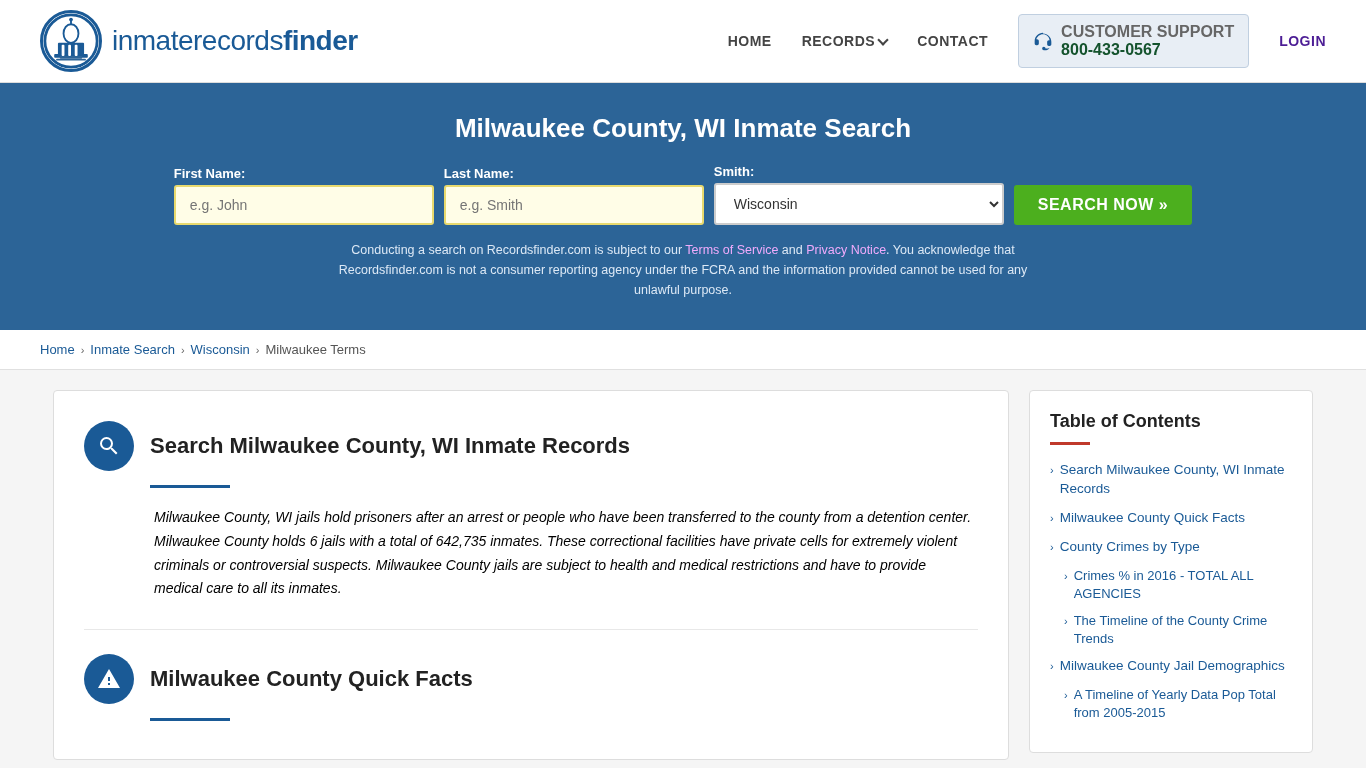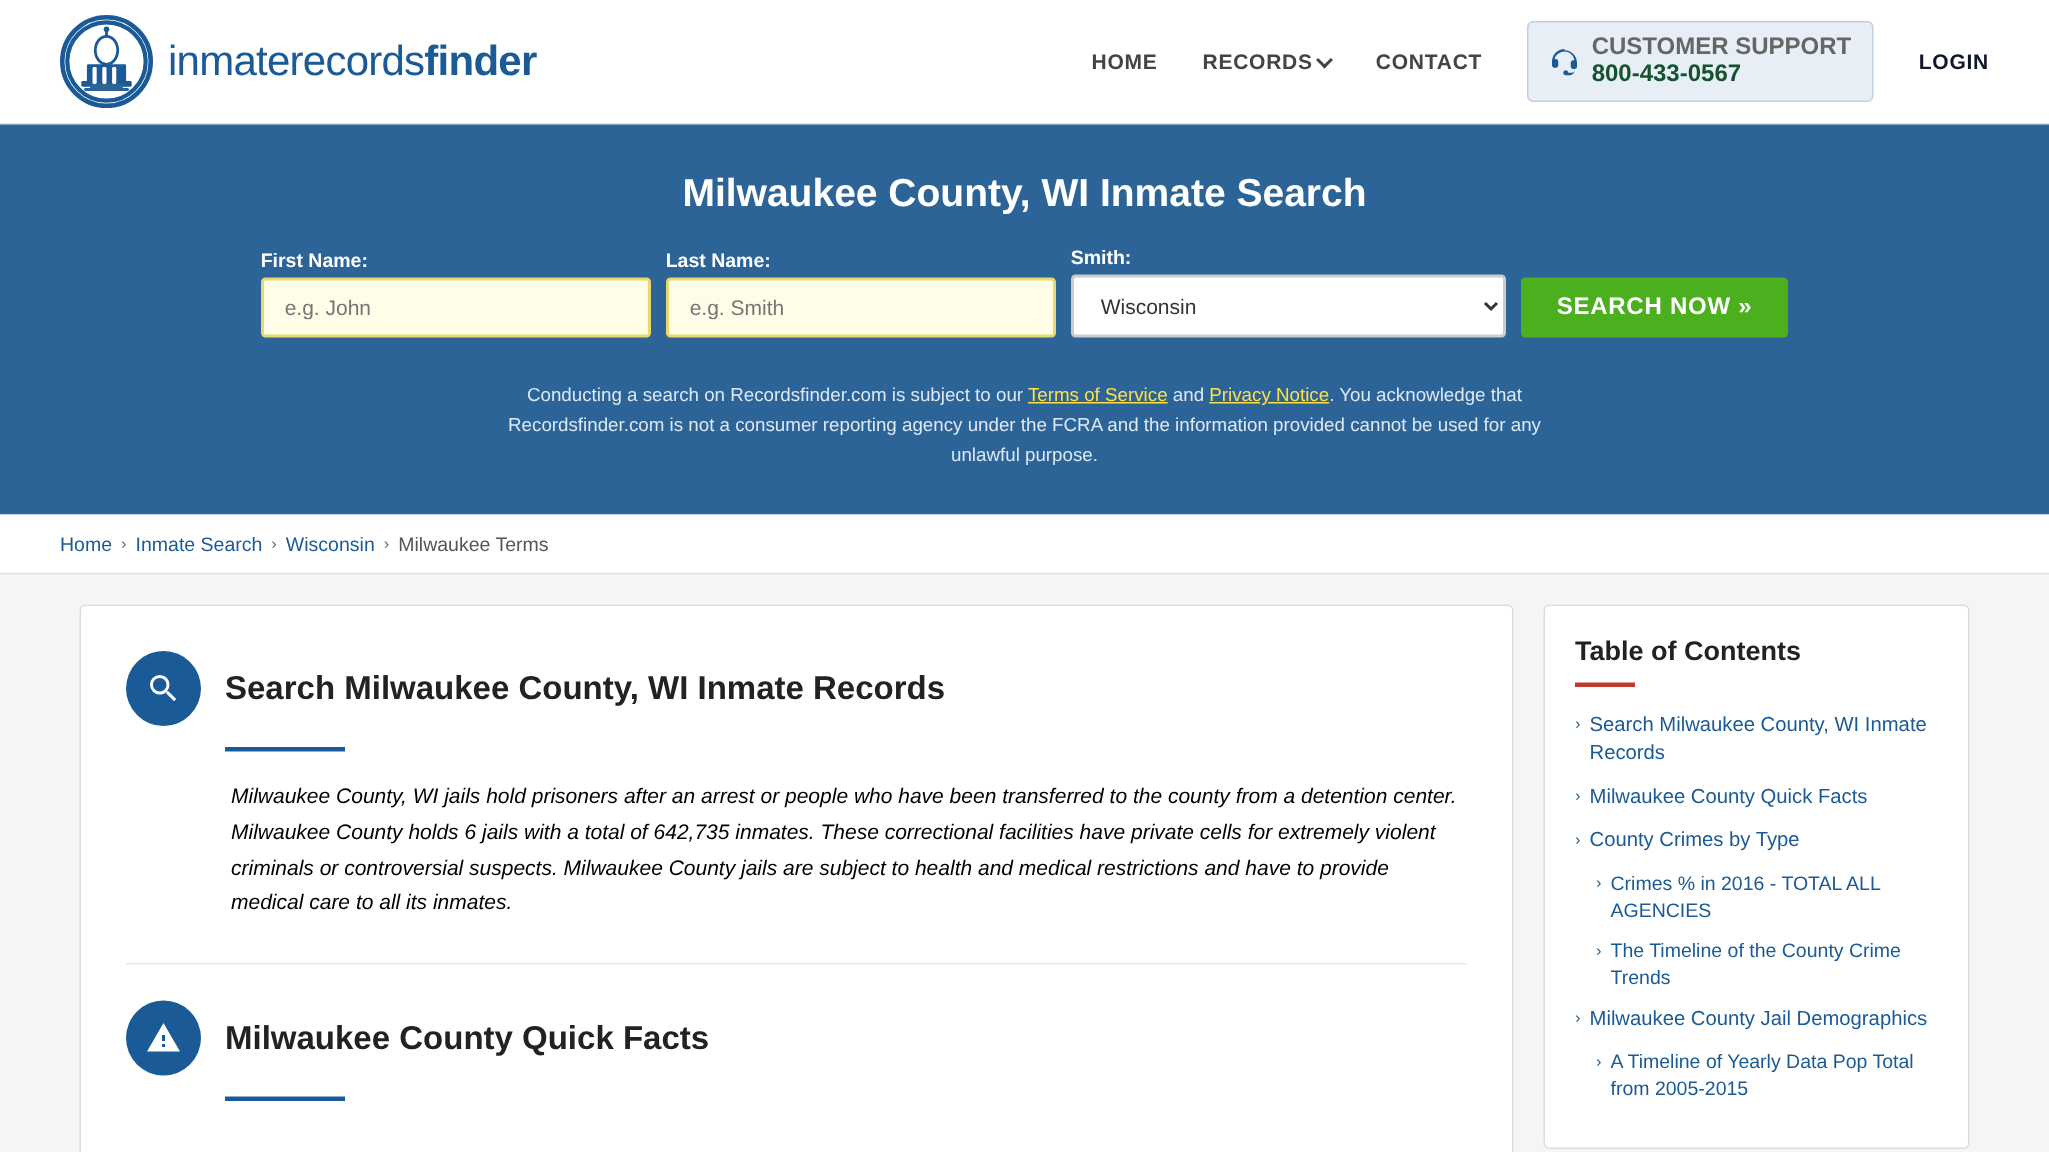--- a/index.html
+++ b/index.html
@@ -92,21 +92,21 @@
       font-weight: 600;
     }
     .support-number {
       font-size: 16px;
       font-weight: 700;
       color: #14532d;
     }
     .login-btn {
       font-weight: 700;
       font-size: 14px;
-      color: #0f172a;
+      color: #4c1d95;
       text-transform: uppercase;
       cursor: pointer;
     }
 
     
     .hero {
       background: #2c6497;
       padding: 30px 40px 30px;
       text-align: center;
     }
@@ -114,21 +114,21 @@
       color: #fff;
       font-size: 26px;
       font-weight: 700;
       margin-bottom: 20px;
     }
     .search-form {
       display: flex;
       align-items: flex-end;
       justify-content: center;
       gap: 10px;
-      margin-bottom: 28px;
+      margin-bottom: 15px;
       flex-wrap: wrap;
     }
     .form-group {
       display: flex;
       flex-direction: column;
       align-items: flex-start;
       gap: 4px;
     }
     .form-label {
       color: #fff;
@@ -170,22 +170,21 @@
       letter-spacing: 0.5px;
     }
     .hero-disclaimer {
       color: #dce8f5;
       font-size: 12.5px;
       line-height: 1.6;
       max-width: 700px;
       margin: 0 auto;
     }
     .hero-disclaimer a {
-      color: #fde047;
-      text-decoration: underline;
+      color: #f0abfc;
     }
 
     
     .breadcrumb {
       background: #fff;
       padding: 12px 40px;
       border-bottom: 1px solid #e0e0e0;
       display: flex;
       align-items: center;
       gap: 6px;

